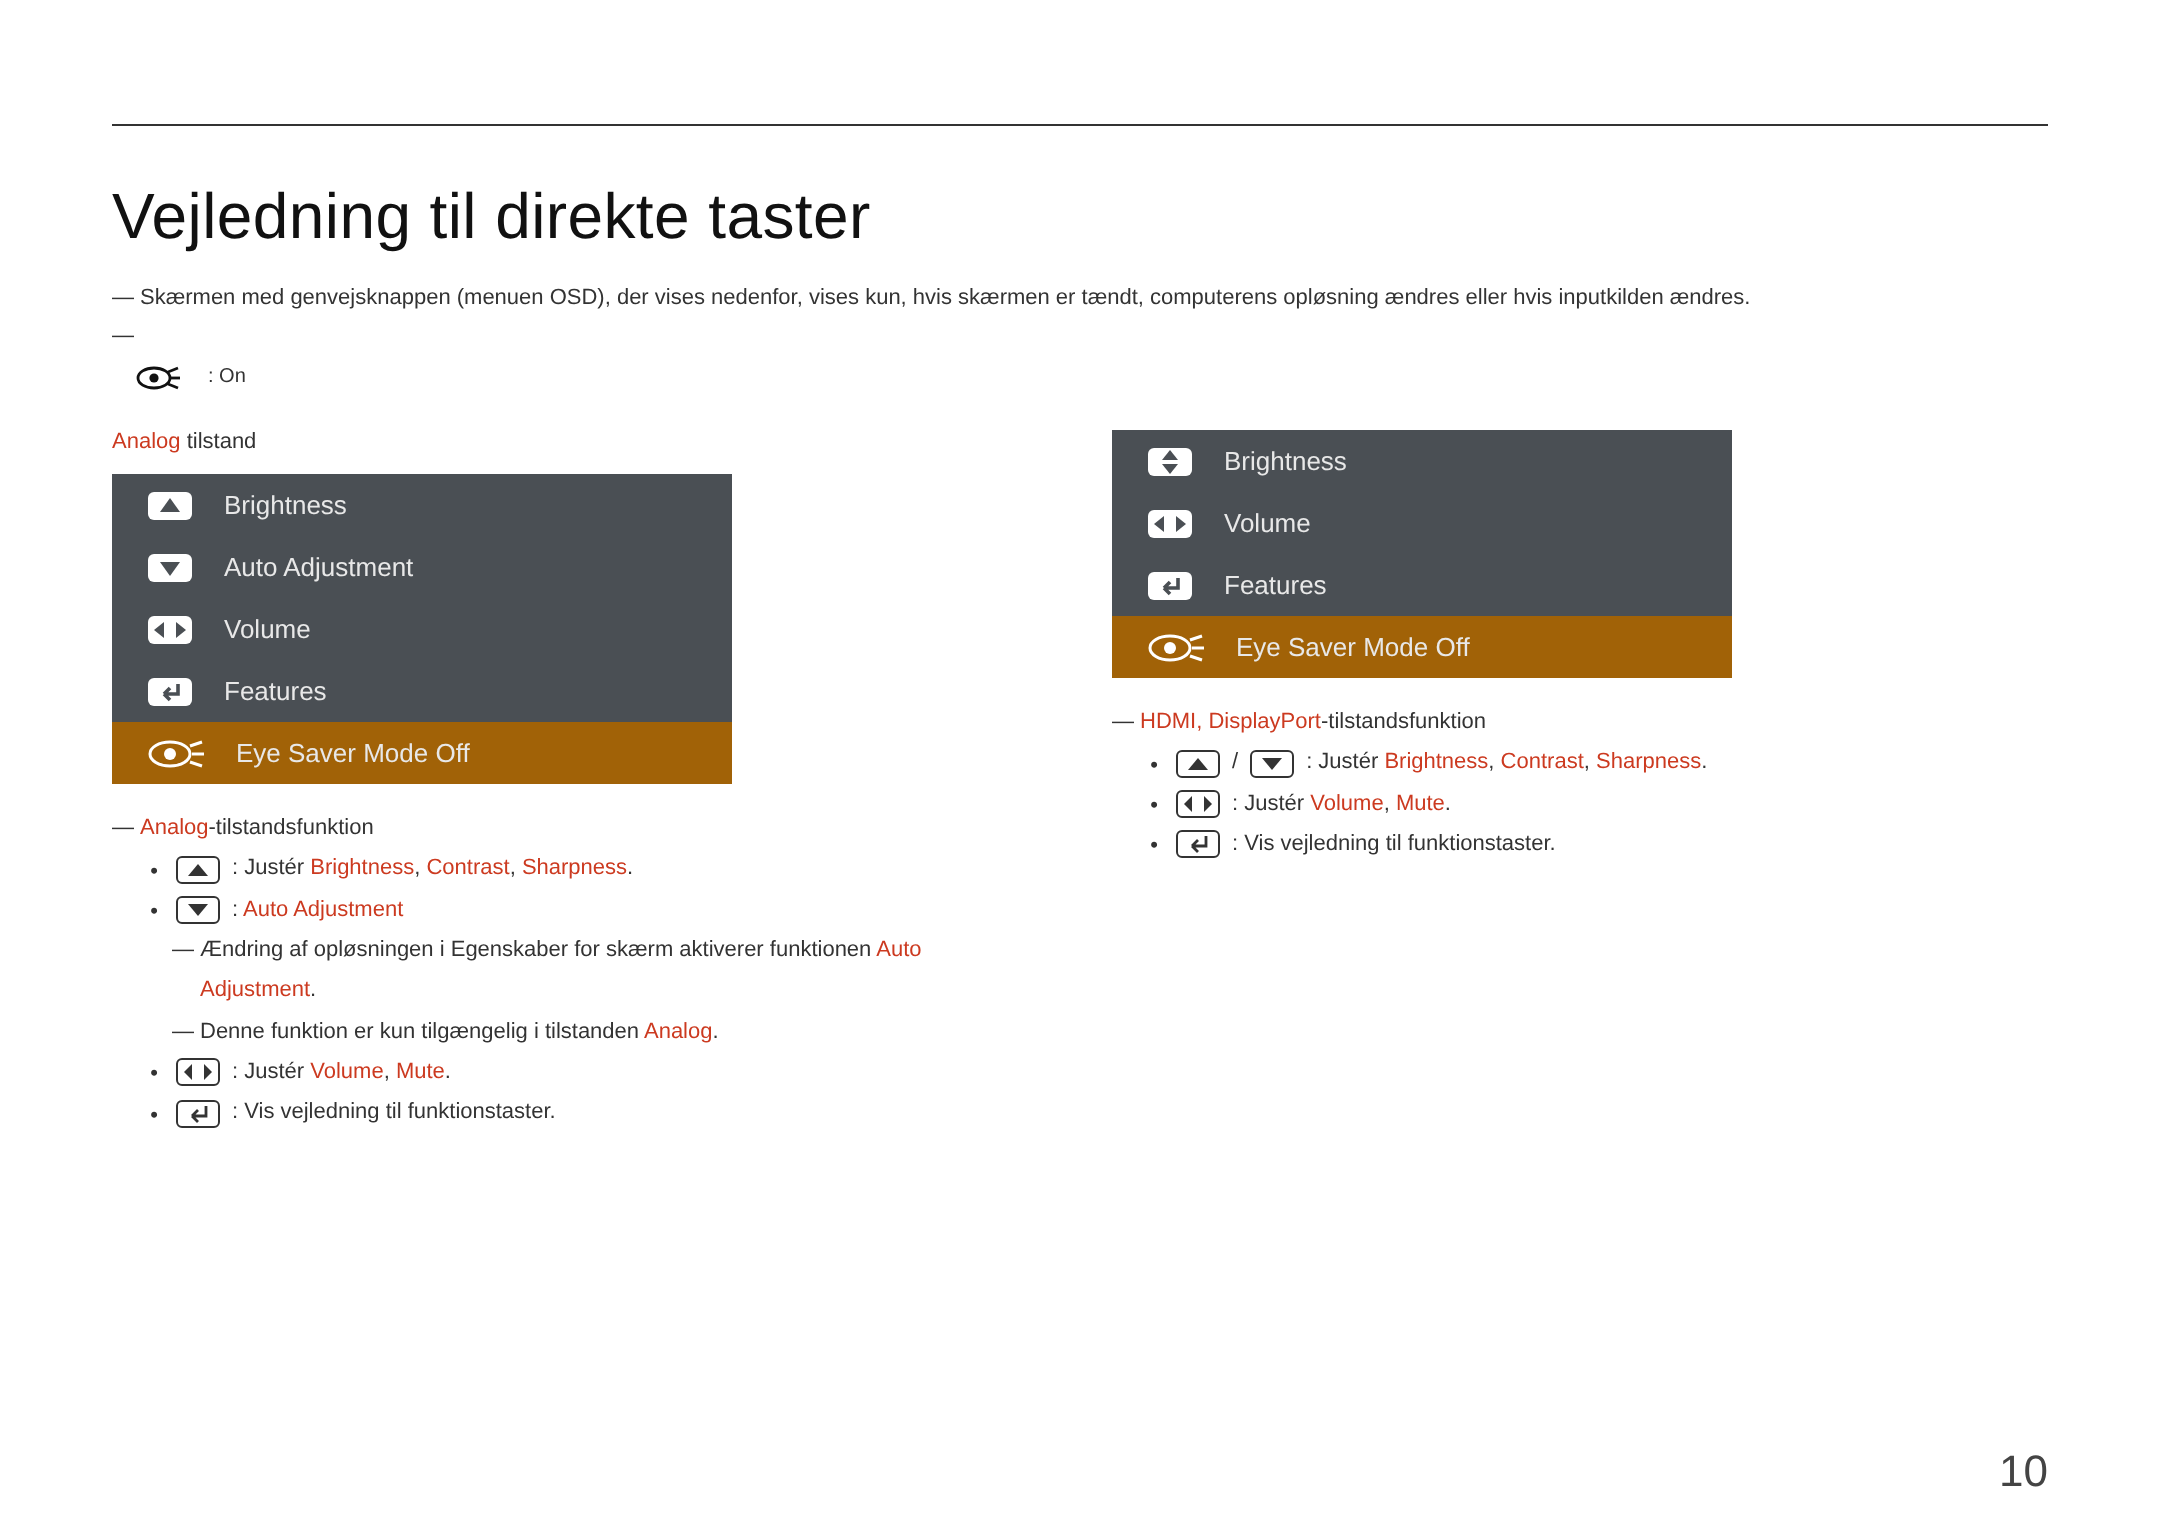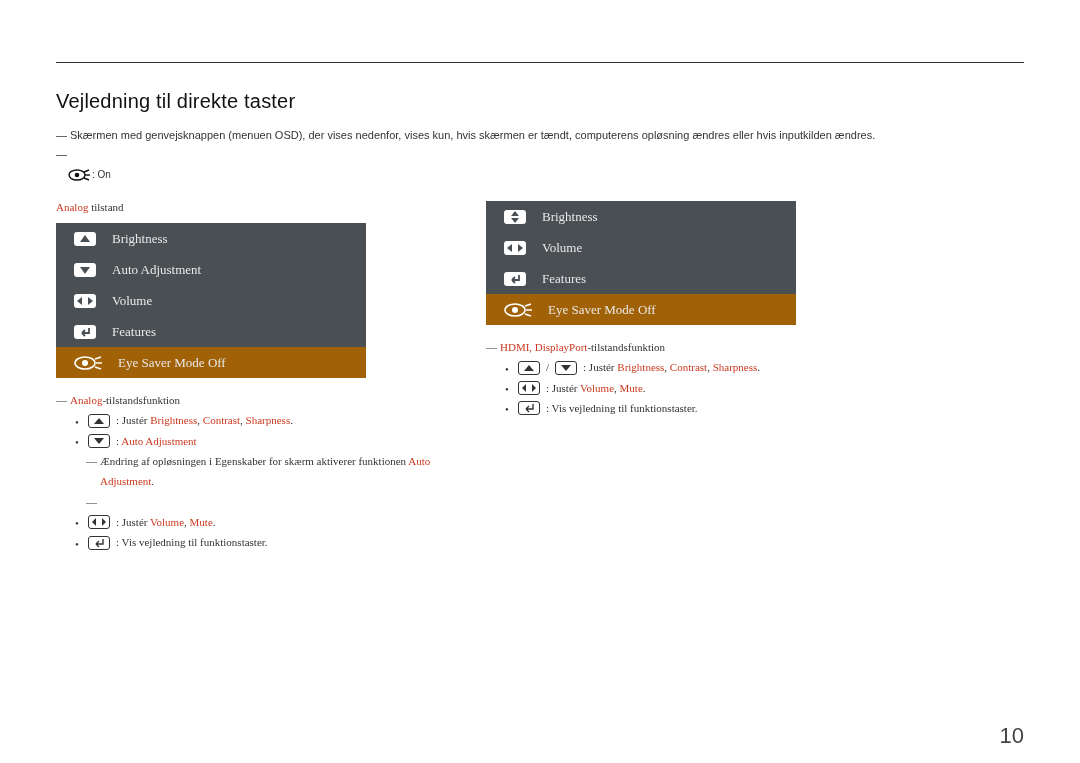--- a/index.html
+++ b/index.html
@@ -11,42 +11,42 @@
     color: #222;
     position: relative;
     padding: 62px 56px 0 56px;
   }
   .toprule {
     position: absolute;
     top: 62px; left: 56px; right: 56px;
     border-top: 1px solid #333;
   }
   .heading {
-    font-size: 20px;
+    font-size: 32px;
     font-weight: 400;
     color: #111;
     margin-top: 28px;
     margin-bottom: 14px;
     letter-spacing: .2px;
   }
   .intro { font-size: 11px; color: #333; line-height: 1.5; }
   .intro .line { display: flex; align-items: flex-start; gap: 4px; margin-bottom: 2px; }
   .dash { width: 10px; flex: none; text-align: left; }
   .hi { color: #cc3a20; }
   .legend { margin: 4px 0 0 12px; font-size: 10px; line-height: 1.7; }
-  .legend-row { display: flex; align-items: center; gap: 2px; }
+  .legend-row { display: flex; align-items: center; gap: 14px; }
   .eye-icon {
     width: 22px; height: 12px; flex: none;
     position: relative;
   }
   .eye-icon svg { display:block; }
   .cols {
     display: flex;
+    gap: 70px;
     margin-top: 18px;
-    font-family: Liberation Serif, serif;
   }
   .col { width: 430px; }
   .mode-label { font-size: 11px; margin-bottom: 10px; }
   .mode-label .hl { color: #cc3a20; }
   .mode-label .plain { color: #333; }
 
   .osd {
     width: 310px;
     background: #4a4f54;
     color: #e8e8e8;
@@ -201,20 +201,21 @@
             </svg>
           </span>
         <span><span>: </span><span class="hi">Auto Adjustment</span></span>
       </div>
       <div class="line sub">
         <span class="dash">―</span>
         <span><span>Ændring af opløsningen i Egenskaber for skærm aktiverer funktionen </span><span class="hi">Auto Adjustment</span><span>.</span></span>
       </div>
       <div class="line sub">
         <span class="dash">―</span>
+        <span><span>Denne funktion er kun tilgængelig i tilstanden </span><span class="hi">Analog</span><span>.</span></span>
       </div>
       <div class="bullet-line">
         <span class="bullet">•</span>
         <span class="mini-key">
             <svg width="16" height="10" viewBox="0 0 16 10">
               <path d="M1 5 L5 1 L5 9 Z" fill="#333"></path>
               <path d="M15 5 L11 1 L11 9 Z" fill="#333"></path>
             </svg>
           </span>
         <span><span>: Justér </span><span class="hi">Volume</span><span class="comma">, </span><span class="hi">Mute</span><span>.</span></span>

